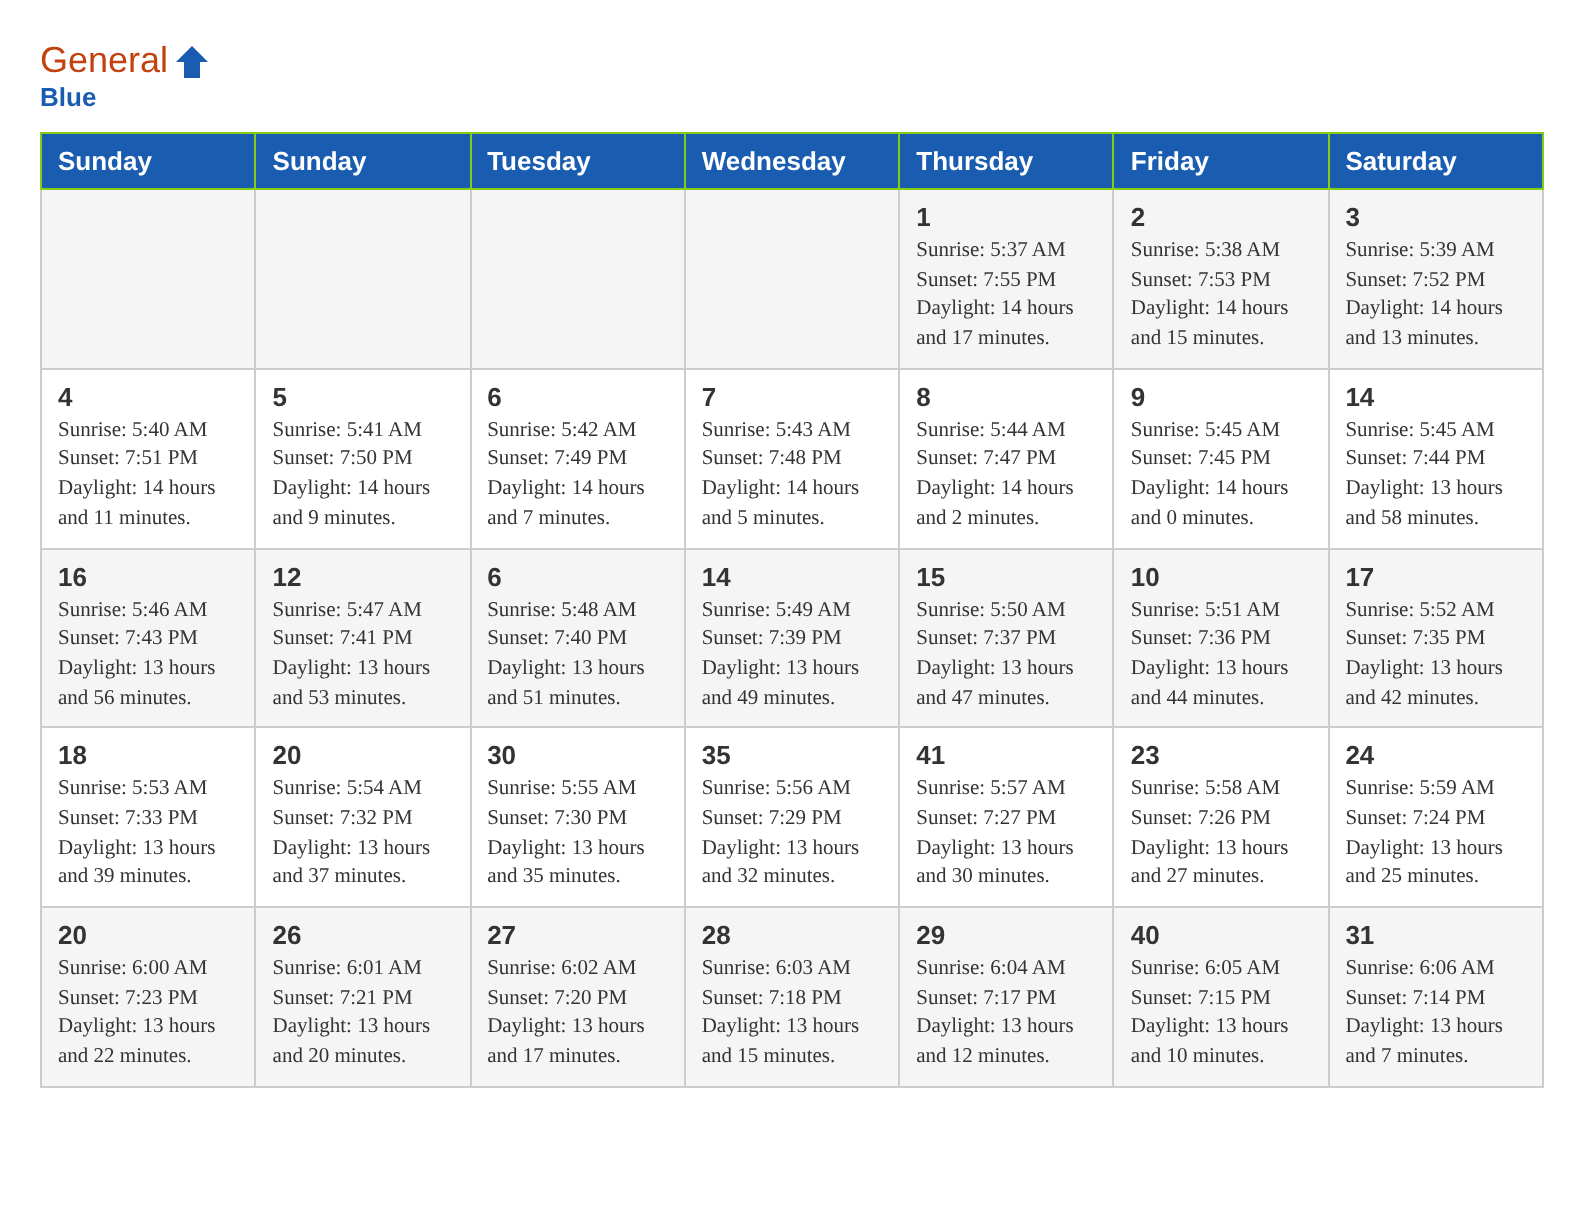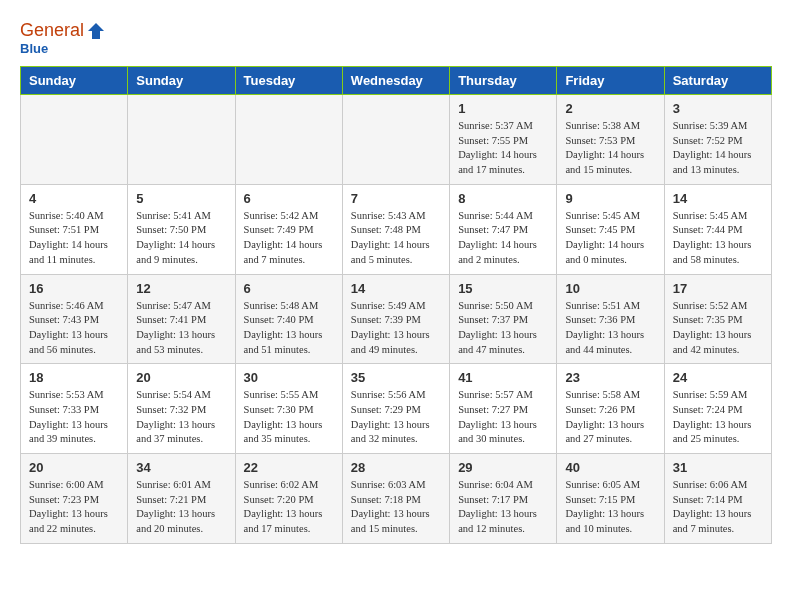--- a/index.html
+++ b/index.html
@@ -231,25 +231,25 @@
           <span class="day-num">24</span>
           <div class="day-info">Sunrise: 5:59 AM<br>Sunset: 7:24 PM<br>Daylight: 13 hours<br>and 25 minutes.</div>
         </td>
       </tr>
       <tr>
         <td>
           <span class="day-num">20</span>
           <div class="day-info">Sunrise: 6:00 AM<br>Sunset: 7:23 PM<br>Daylight: 13 hours<br>and 22 minutes.</div>
         </td>
         <td>
-          <span class="day-num">34</span>
+          <span class="day-num">26</span>
           <div class="day-info">Sunrise: 6:01 AM<br>Sunset: 7:21 PM<br>Daylight: 13 hours<br>and 20 minutes.</div>
         </td>
         <td>
-          <span class="day-num">22</span>
+          <span class="day-num">27</span>
           <div class="day-info">Sunrise: 6:02 AM<br>Sunset: 7:20 PM<br>Daylight: 13 hours<br>and 17 minutes.</div>
         </td>
         <td>
           <span class="day-num">28</span>
           <div class="day-info">Sunrise: 6:03 AM<br>Sunset: 7:18 PM<br>Daylight: 13 hours<br>and 15 minutes.</div>
         </td>
         <td>
           <span class="day-num">29</span>
           <div class="day-info">Sunrise: 6:04 AM<br>Sunset: 7:17 PM<br>Daylight: 13 hours<br>and 12 minutes.</div>
         </td>

